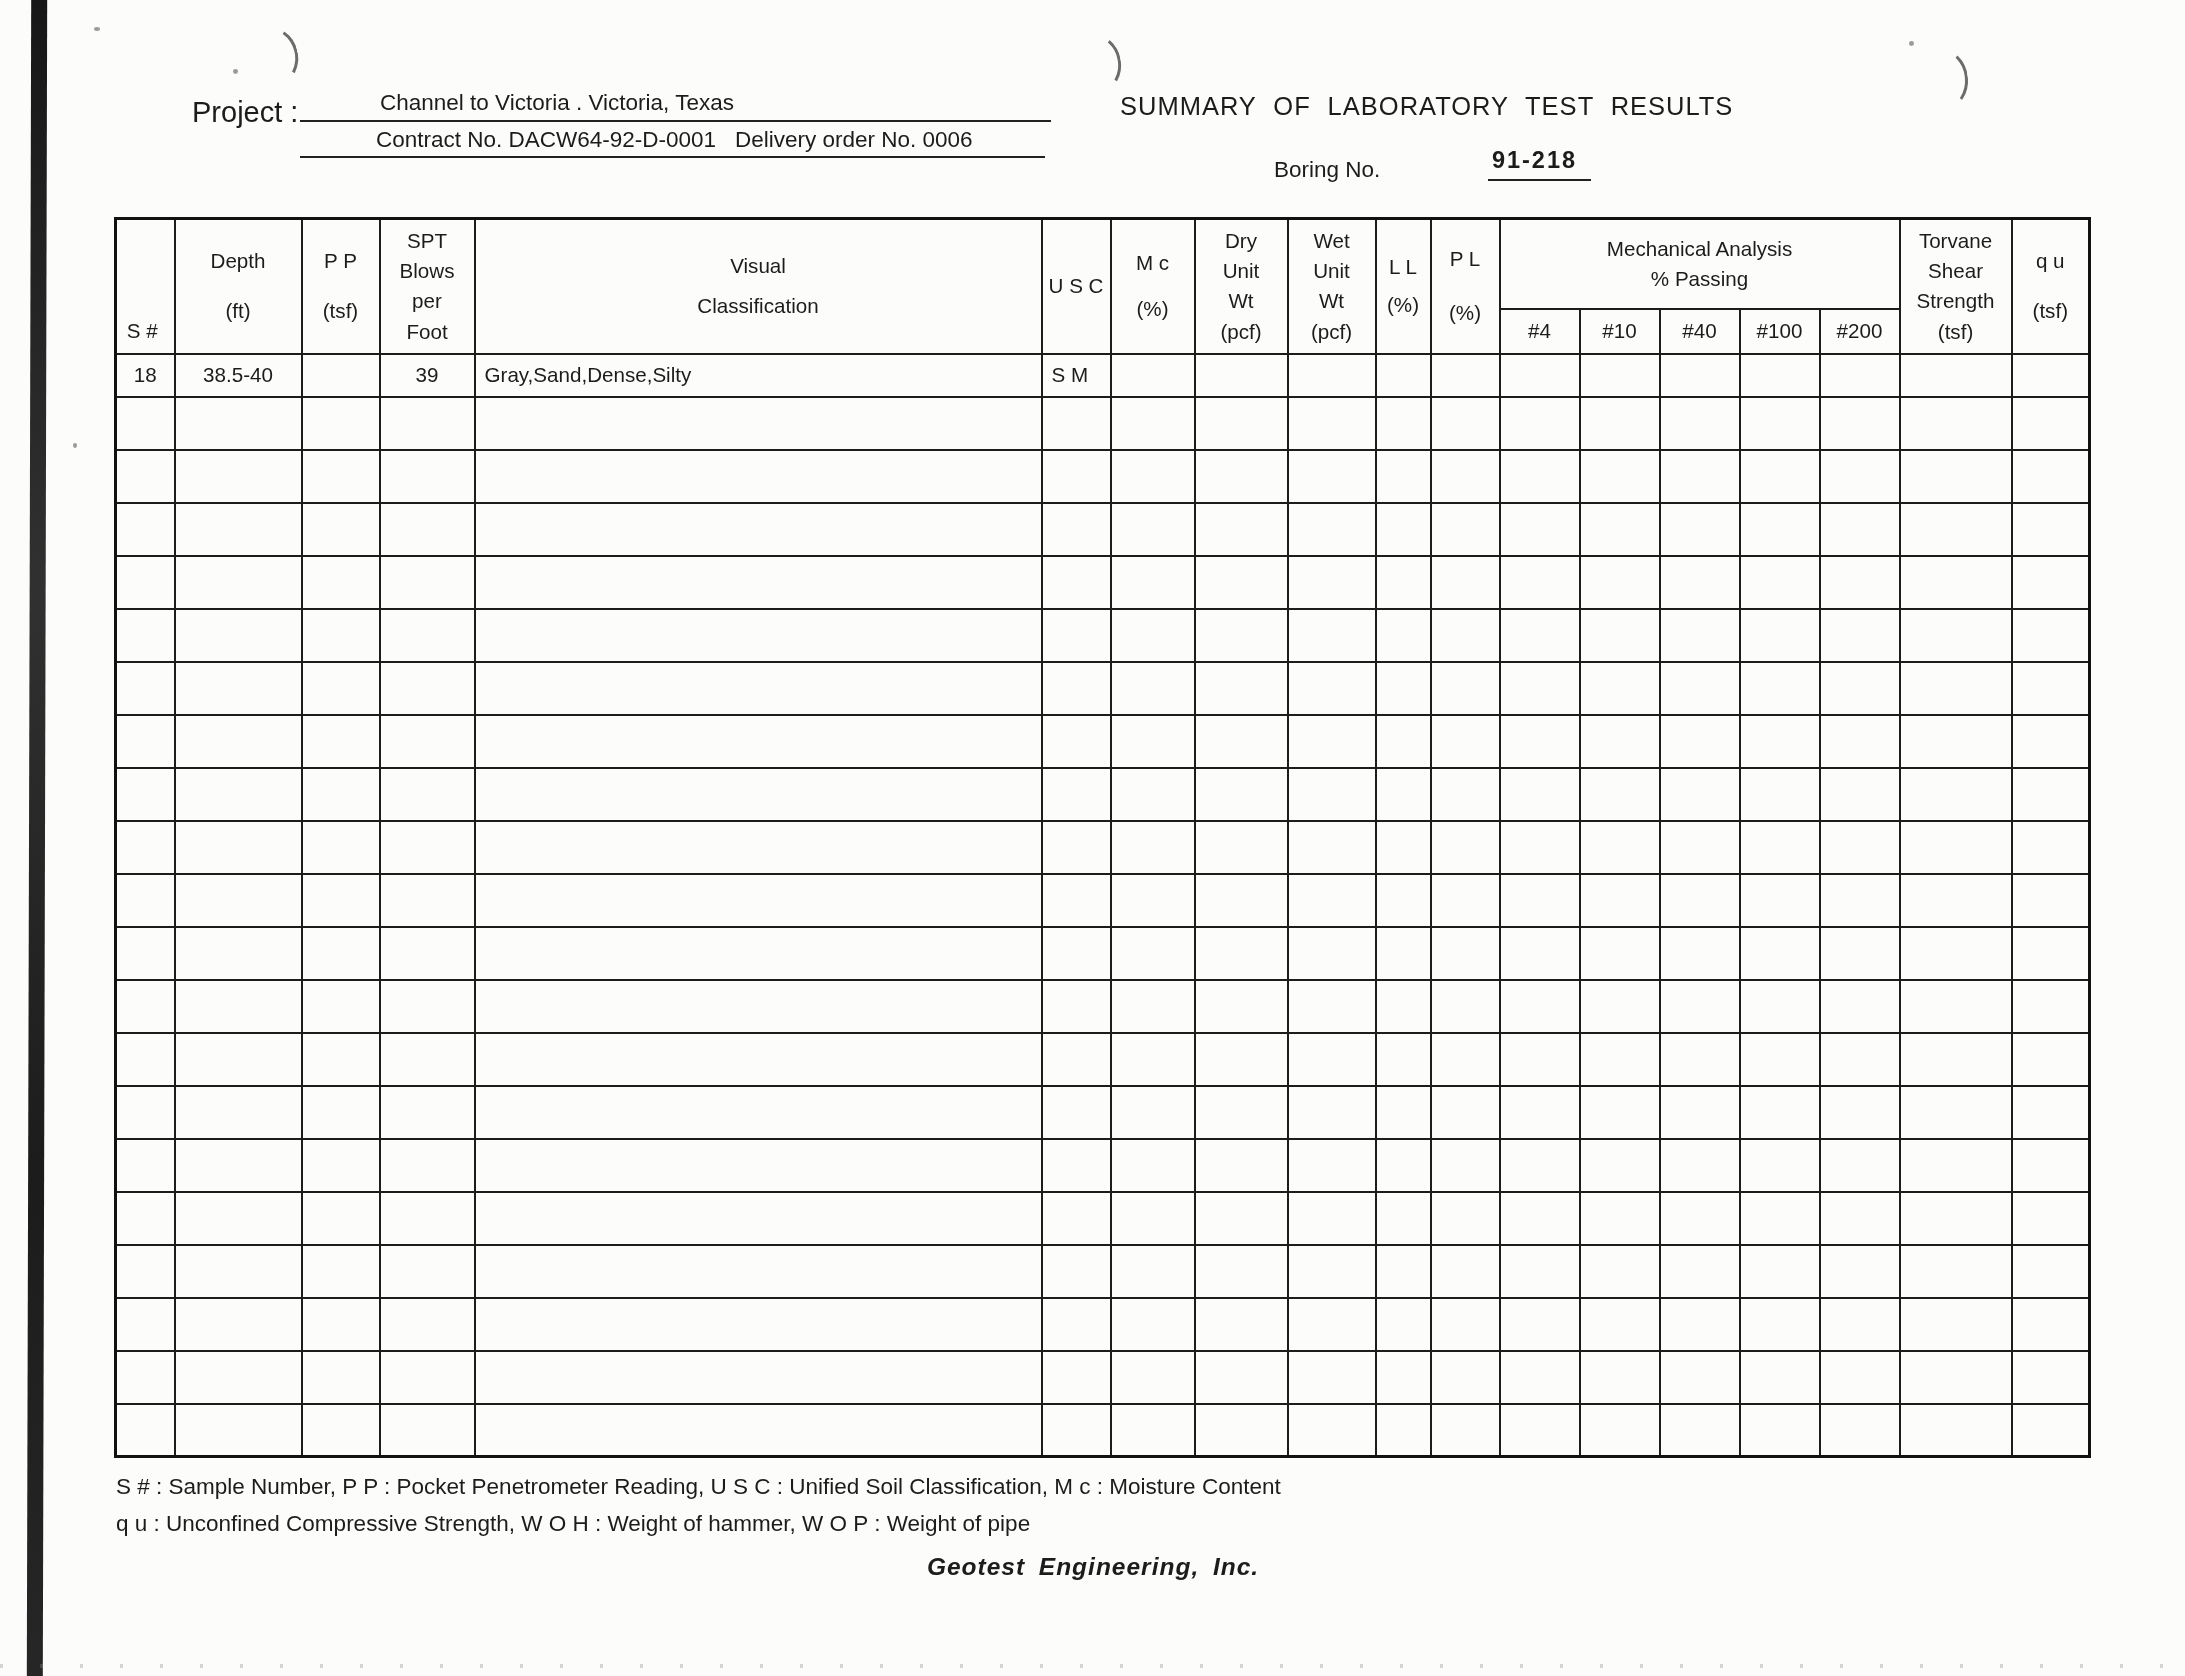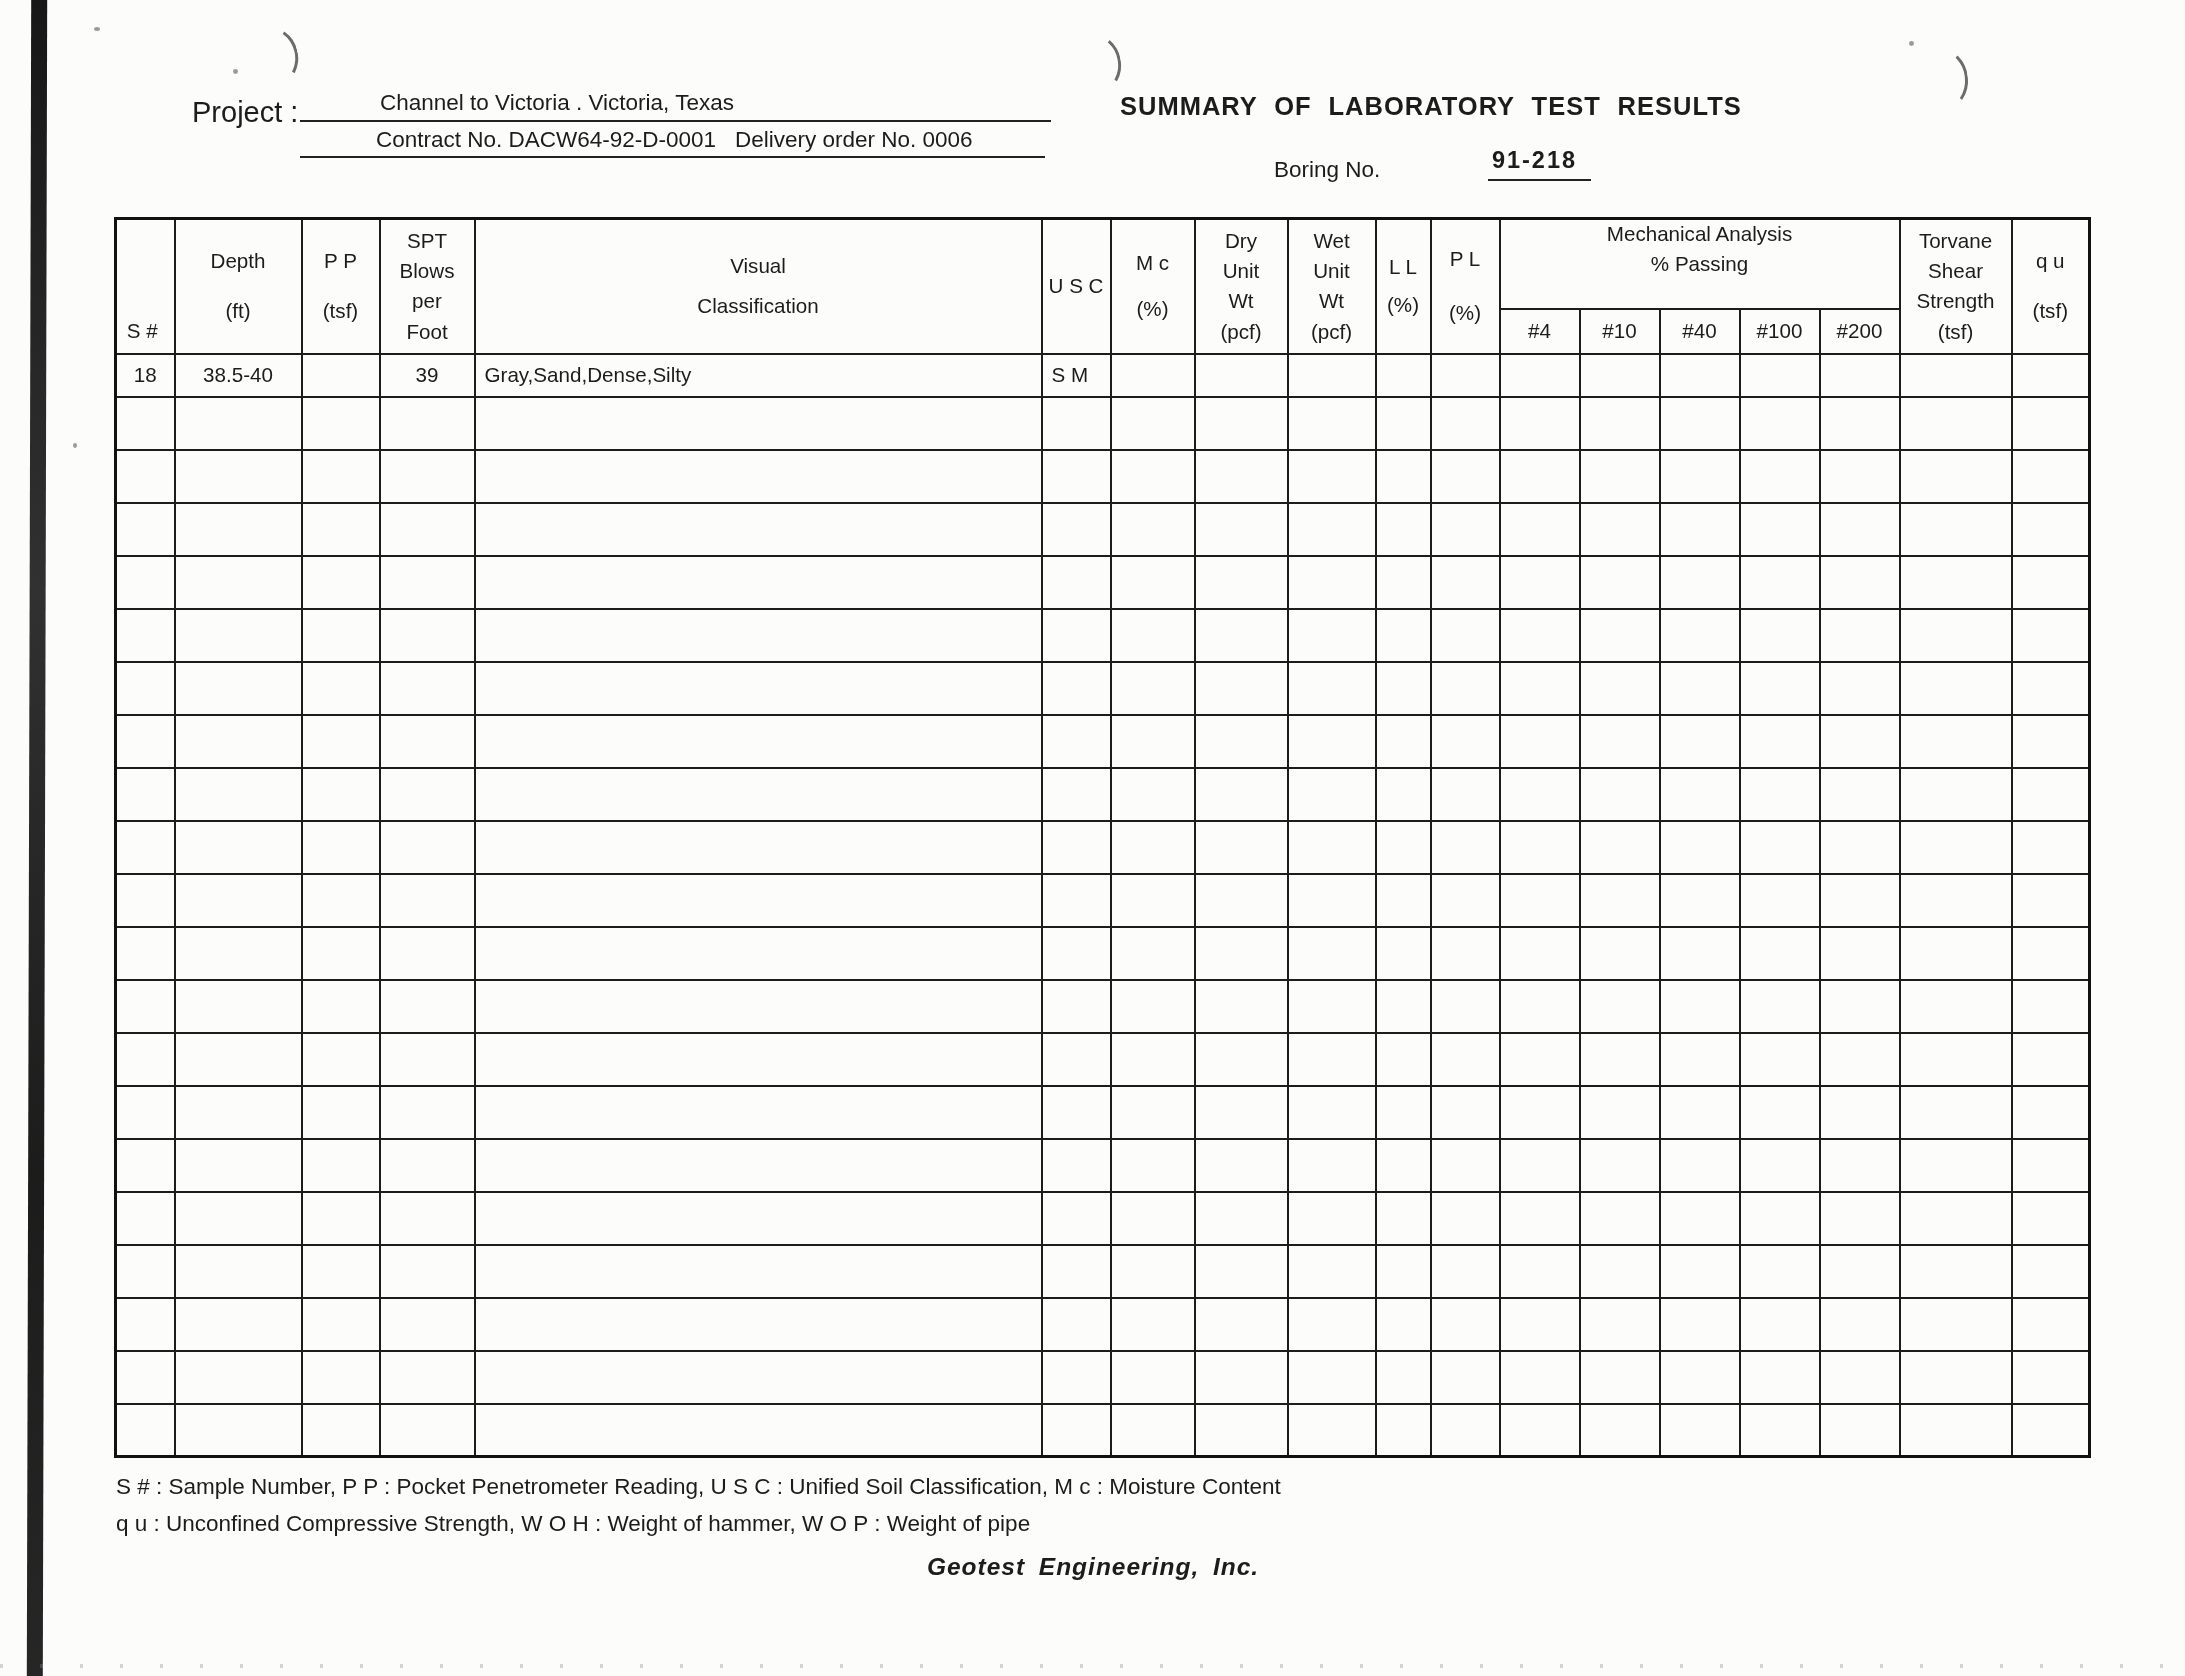--- a/index.html
+++ b/index.html
@@ -42,21 +42,21 @@
     position:absolute; left:300px; top:67px; width:751px; height:55px;
     border-bottom:2.9px solid #222; display:flex; align-items:flex-end;
     padding:0 0 3.9px 80px; font-size:22.5px;
   }
   .contract-line {
     position:absolute; left:300px; top:125px; width:745px; height:33px;
     border-bottom:2.9px solid #222; display:flex; align-items:flex-end;
     padding:0 0 2.9px 76px; font-size:22.5px; white-space:pre;
   }
   .form-title {
-    position:absolute; left:1120px; top:92px; font-size:25.5px; font-weight:bold;
+    position:absolute; left:1120px; top:92px; font-size:25.5px; font-weight:normal;
     letter-spacing:1px; word-spacing:8.8px;
   }
   .boring-label { position:absolute; left:1274px; top:157px; font-size:22.5px; }
   .boring-value {
     position:absolute; left:1488px; top:147px; font-size:23.5px; font-weight:bold;
     border-bottom:2.9px solid #222; padding:0 13.7px 4.9px 3.9px; letter-spacing:2px;
   }
 
   
   table.results-table {
@@ -67,21 +67,21 @@
   .results-table th, .results-table td {
     border:2px solid #1c1c1c; font-size:20.6px; font-weight:normal;
     overflow:hidden;
   }
   tr.hrow1 { height:90px; }
   tr.hrow2 { height:45px; }
   tbody tr { height:53px; }
   tbody tr:first-child { height:43px; }
 
   .hcell  { height:127px; display:flex; flex-direction:column; align-items:center; justify-content:space-evenly; }
-  .hcell2 { height:84px;  display:flex; flex-direction:column; align-items:center; justify-content:flex-start; gap:5.9px; }
+  .hcell2 { height:84px;  display:flex; flex-direction:column; align-items:center; justify-content:center; gap:5.9px; }
   .th-bottomleft { vertical-align:bottom; text-align:left; }
   .th-bottomleft .hstack { padding:0 0 9.8px 9.8px; }
   .hrow2 th { text-align:center; vertical-align:middle; }
 
   .td-c { text-align:center; }
   .td-l { text-align:left; padding:0 9px; }
   .td-bold { font-weight:bold; }
   tbody td { font-size:21.6px; vertical-align:middle; }
 
   

